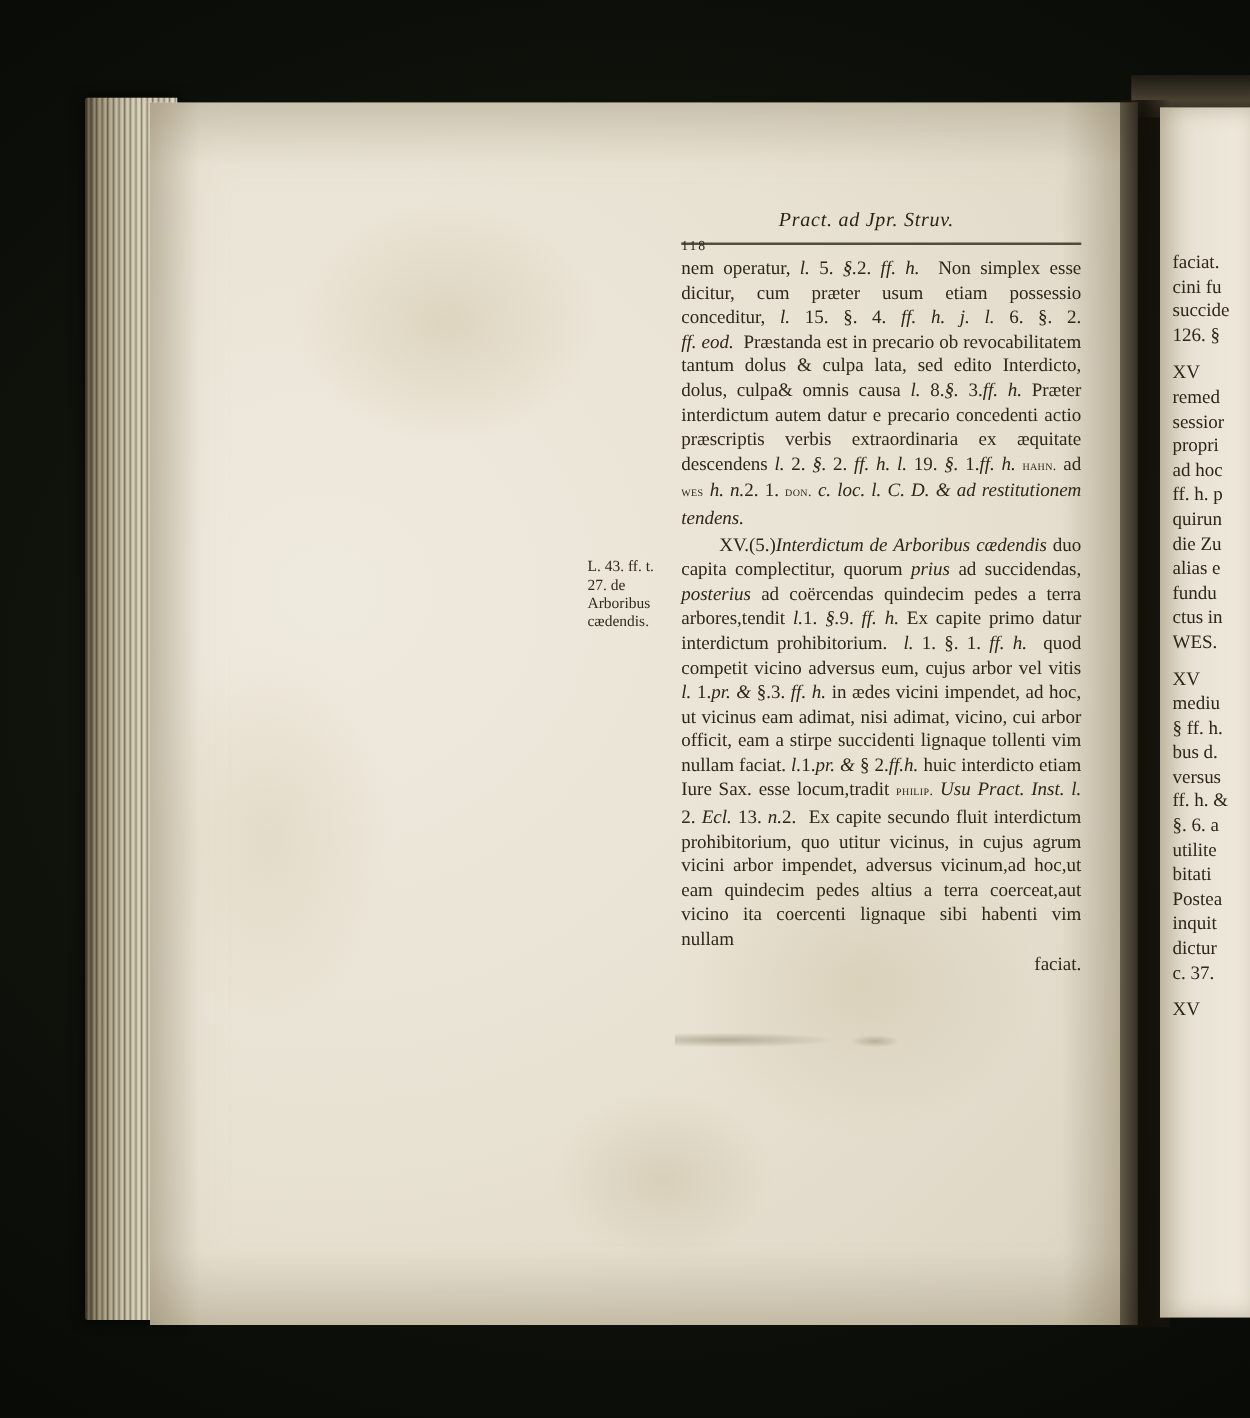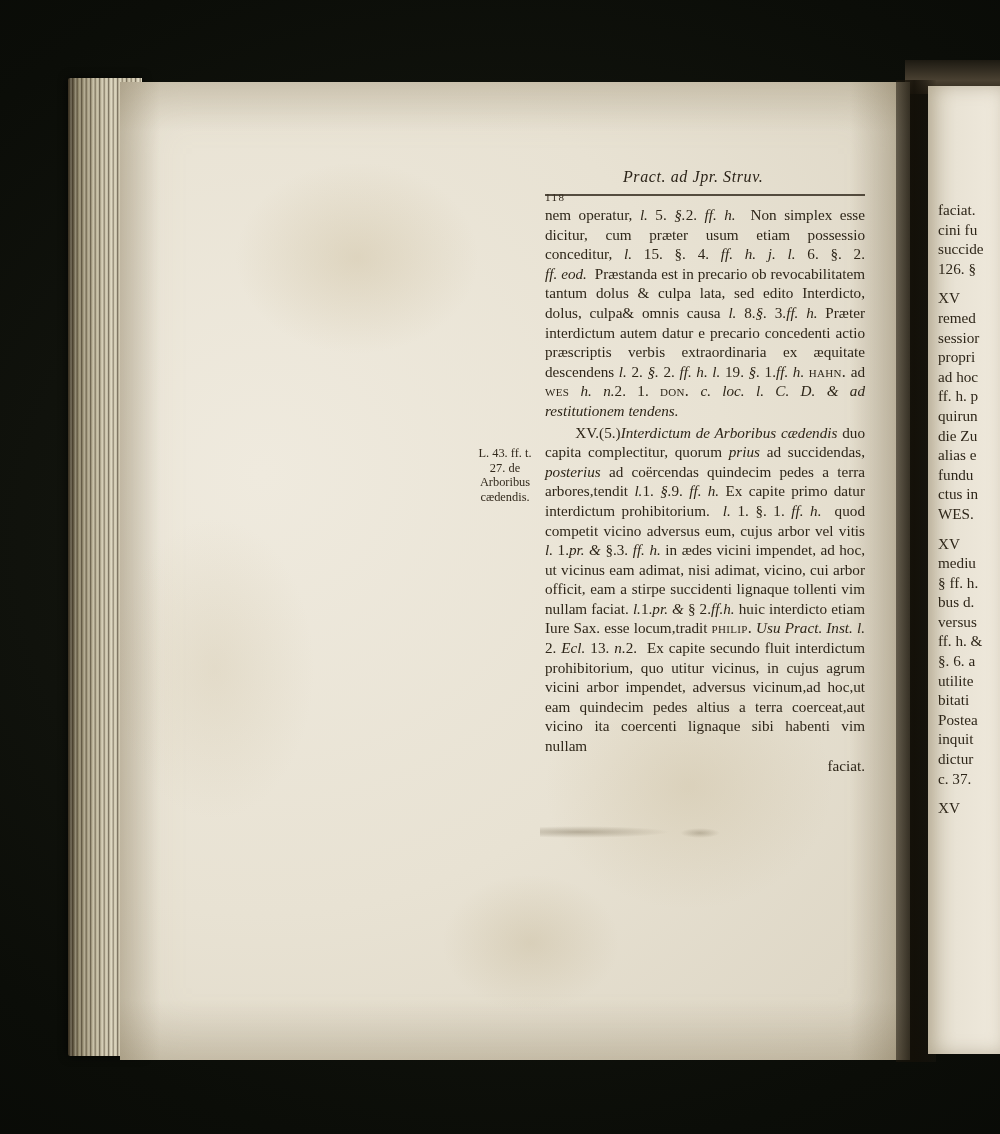--- a/index.html
+++ b/index.html
@@ -175,37 +175,36 @@
     text-justify: inter-word;
     -webkit-hyphens: none;
     hyphens: none;
     color: #2e2619;
   }
   .body-text p { margin: 0 0 0 0; }
 
   i, .it { font-style: italic; }
   .sc {
     font-variant: small-caps;
-    font-size: 16px;
+    font-size: 11px;
     letter-spacing: 0.3px;
   }
   .indent { text-indent: 16px; }
   .rt { text-align: right; display: block; }
 
   
   .marginal {
     position: absolute;
     left: 470px;
     top: 446px;
     width: 70px;
     font-size: 12.4px;
     line-height: 14.6px;
     color: #32291c;
     font-family: "Liberation Serif", serif;
-    text-align: center;
   }
 
   
   .col-right {
     position: absolute;
     left: 938px;
     top: 200px;
     width: 74px;
     color: #2e2619;
     font-size: 15.2px;

